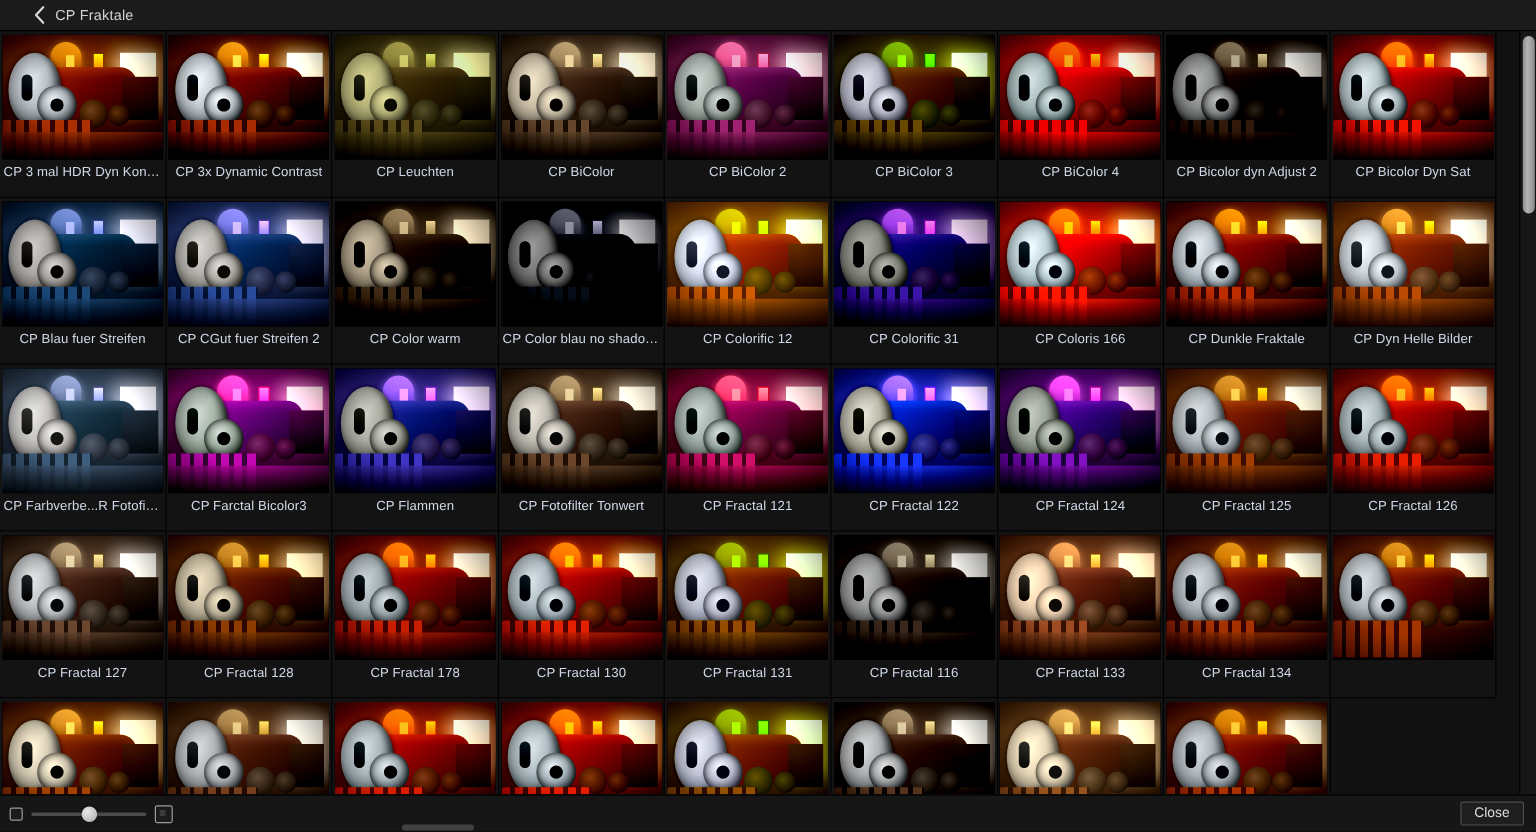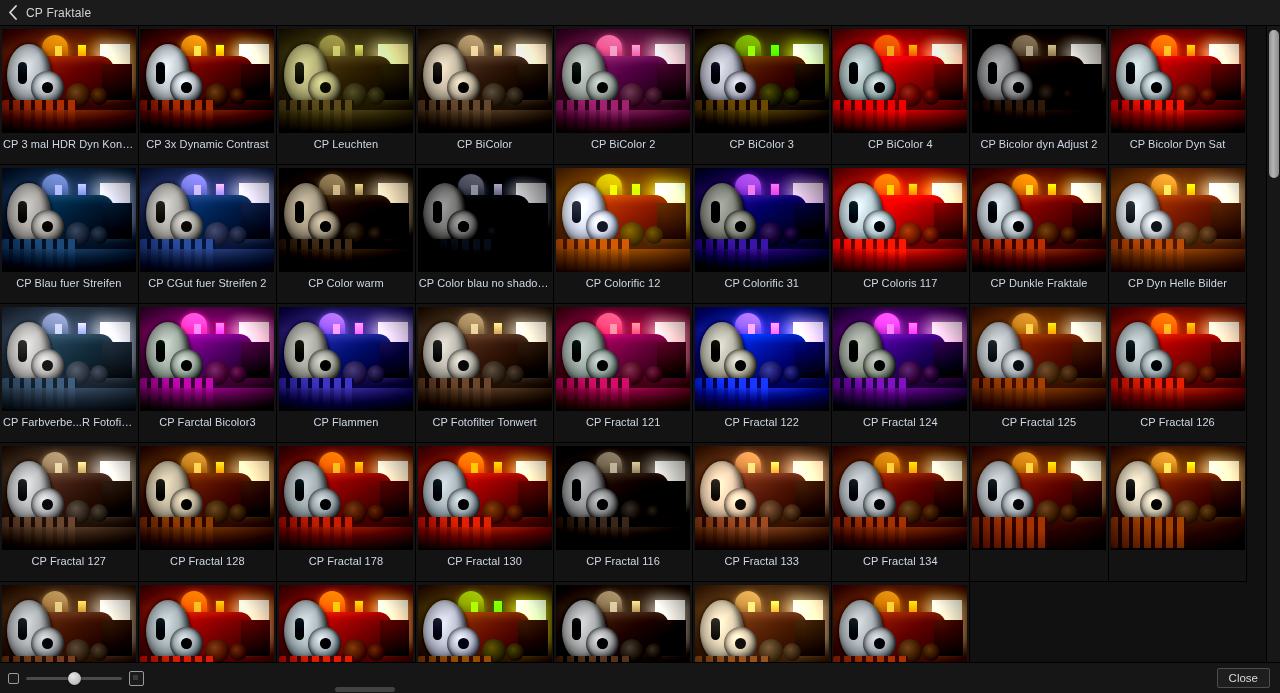--- a/index.html
+++ b/index.html
@@ -23,21 +23,21 @@
   }
 
   
   .titlebar {
     height: 26px;
     min-height: 26px;
     background: #1b1b1b;
     border-bottom: 1px solid #000;
     display: flex;
     align-items: center;
-    padding-left: 4px;
+    padding-left: 24px;
     position: relative;
     z-index: 5;
   }
   .back-btn {
     width: 18px;
     height: 20px;
     display: flex;
     align-items: center;
     justify-content: center;
     cursor: pointer;
@@ -687,21 +687,21 @@
                 <div class="cab"></div>
                 <div class="boiler"></div>
                 <div class="wheel"></div>
                 <div class="wheel2"></div>
                 <div class="wheel3"></div>
                 <div class="buffers"></div>
                 <div class="floor"></div>
                 <div class="vign"></div>
               </div>
             </div>
-            <div class="caption">CP Coloris 117</div>
+            <div class="caption">CP Coloris 166</div>
           </div>
           <div class="cell">
             <div class="thumb" style="filter: saturate(1.6) contrast(1.4) brightness(1.05);">
               <div class="scene">
                 <div class="hall"></div>
                 <div class="window"></div>
                 <div class="arch"></div>
                 <div class="sign"></div>
                 <div class="sign2"></div>
                 <div class="body"></div>
@@ -1003,20 +1003,41 @@
                 <div class="boiler"></div>
                 <div class="wheel"></div>
                 <div class="wheel2"></div>
                 <div class="wheel3"></div>
                 <div class="buffers"></div>
                 <div class="floor"></div>
                 <div class="vign"></div>
               </div>
             </div>
             <div class="caption">CP Fractal 130</div>
+          </div>
+          <div class="cell">
+            <div class="thumb" style="filter: hue-rotate(28deg) saturate(2.4) brightness(1.05) contrast(1.3);">
+              <div class="scene">
+                <div class="hall"></div>
+                <div class="window"></div>
+                <div class="arch"></div>
+                <div class="sign"></div>
+                <div class="sign2"></div>
+                <div class="body"></div>
+                <div class="cab"></div>
+                <div class="boiler"></div>
+                <div class="wheel"></div>
+                <div class="wheel2"></div>
+                <div class="wheel3"></div>
+                <div class="buffers"></div>
+                <div class="floor"></div>
+                <div class="vign"></div>
+              </div>
+            </div>
+            <div class="caption">CP Fractal 131</div>
           </div>
           <div class="cell">
             <div class="thumb" style="filter: grayscale(0.75) brightness(0.85) contrast(1.5);">
               <div class="scene">
                 <div class="hall"></div>
                 <div class="window"></div>
                 <div class="arch"></div>
                 <div class="sign"></div>
                 <div class="sign2"></div>
                 <div class="body"></div>

